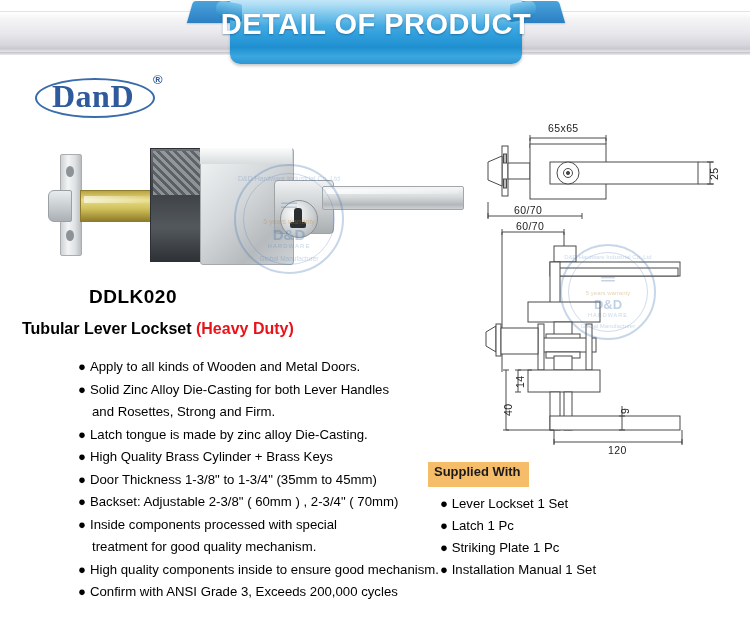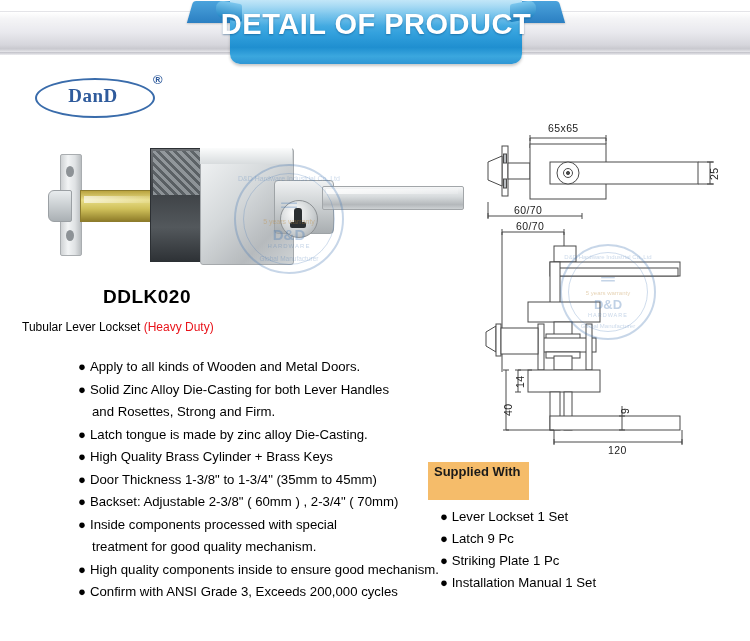--- a/index.html
+++ b/index.html
@@ -71,21 +71,21 @@
   
   .logo{position:absolute;left:35px;top:72px;width:150px;height:46px;}
   .logo-ellipse{
     position:absolute;left:0;top:6px;width:116px;height:36px;
     border:2px solid #3a6cab;border-radius:50%;
   }
   .logo-text{
     position:absolute;left:0;top:6px;width:116px;height:36px;
     display:flex;align-items:center;justify-content:center;
     color:#2f5b9c;font-family:"Liberation Serif","DejaVu Serif",serif;
-    font-size:19px;font-weight:bold;letter-spacing:.5px;
+    font-size:32px;font-weight:bold;letter-spacing:.5px;
   }
   .logo-r{
     position:absolute;left:118px;top:0px;
     color:#2f5b9c;font-size:13px;font-weight:bold;
   }
 
   
   .photo{position:absolute;left:22px;top:128px;width:345px;height:150px;}
   .ph{position:absolute;}
   
@@ -139,31 +139,31 @@
   .stamp .mark{font-weight:bold;color:rgba(70,120,180,.32);line-height:1;}
   .stamp .nm{font-weight:bold;color:rgba(70,120,180,.34);}
   .stamp .sub{color:rgba(70,120,180,.30);}
   .stamp .warr{color:rgba(190,140,60,.38);}
   .stamp .arc{position:absolute;width:100%;text-align:center;color:rgba(70,120,180,.28);}
 
   .photo-stamp{left:212px;top:36px;width:106px;height:106px;}
   .draw-stamp{left:98px;top:24px;width:92px;height:92px;}
 
   
-  .model{position:absolute;left:103px;top:286px;font-size:19px;font-weight:bold;letter-spacing:.5px;}
-  .subtitle{position:absolute;left:22px;top:320px;font-size:12px;font-weight:normal;}
+  .model{position:absolute;left:89px;top:286px;font-size:19px;font-weight:bold;letter-spacing:.5px;}
+  .subtitle{position:absolute;left:22px;top:320px;font-size:16px;font-weight:bold;}
   .subtitle .hd{color:#e8131a;}
   .feat{position:absolute;left:38px;top:340px;width:410px;}
   .feat li{list-style:none;font-size:13.2px;line-height:22.5px;white-space:nowrap;}
   .feat li.cont{padding-left:14px;}
   .feat .b{margin-right:4px;}
 
   
   .supplied{position:absolute;left:428px;top:462px;width:300px;}
-  .sup-head{display:inline-block;background:#f5bc6a;padding:2px 8px 21px 6px;
+  .sup-head{display:inline-block;background:#f5bc6a;padding:2px 8px 8px 6px;
     font-size:13px;font-weight:bold;color:#1a1a1a;}
   .sup-list{margin:6px 0 0 12px;padding:0;}
   .sup-list li{list-style:none;font-size:13.2px;line-height:22px;white-space:nowrap;}
 
   
   .draw{position:absolute;}
   .dim-txt{position:absolute;font-size:10.5px;color:#222;letter-spacing:.4px;}
   .dim-txt.vert{transform:rotate(-90deg);transform-origin:left top;}
   svg{display:block;}
 </style>
@@ -239,21 +239,21 @@
       <li><span class="b">●</span><span>Inside components processed with special</span></li>
       <li class="cont"><span>treatment for good quality mechanism.</span></li>
       <li><span class="b">●</span><span>High quality components inside to ensure good mechanism.</span></li>
       <li><span class="b">●</span><span>Confirm with ANSI Grade 3, Exceeds 200,000 cycles</span></li>
     </ul>
 
   <div class="supplied">
     <div class="sup-head">Supplied With</div>
     <ul class="sup-list" id="supplied-list">
         <li><span class="b">● </span><span>Lever Lockset 1 Set</span></li>
-        <li><span class="b">● </span><span>Latch 9 Pc</span></li>
+        <li><span class="b">● </span><span>Latch 1 Pc</span></li>
         <li><span class="b">● </span><span>Striking Plate 1 Pc</span></li>
         <li><span class="b">● </span><span>Installation Manual 1 Set</span></li>
       </ul>
   </div>
 
   <div class="draw" style="left:462px;top:118px;width:280px;height:108px;">
     <svg width="280" height="108" viewBox="0 0 280 108">
       <g stroke="#4a4a4a" stroke-width="1" fill="none">
 
         <line x1="68" y1="20" x2="144" y2="20"></line>

